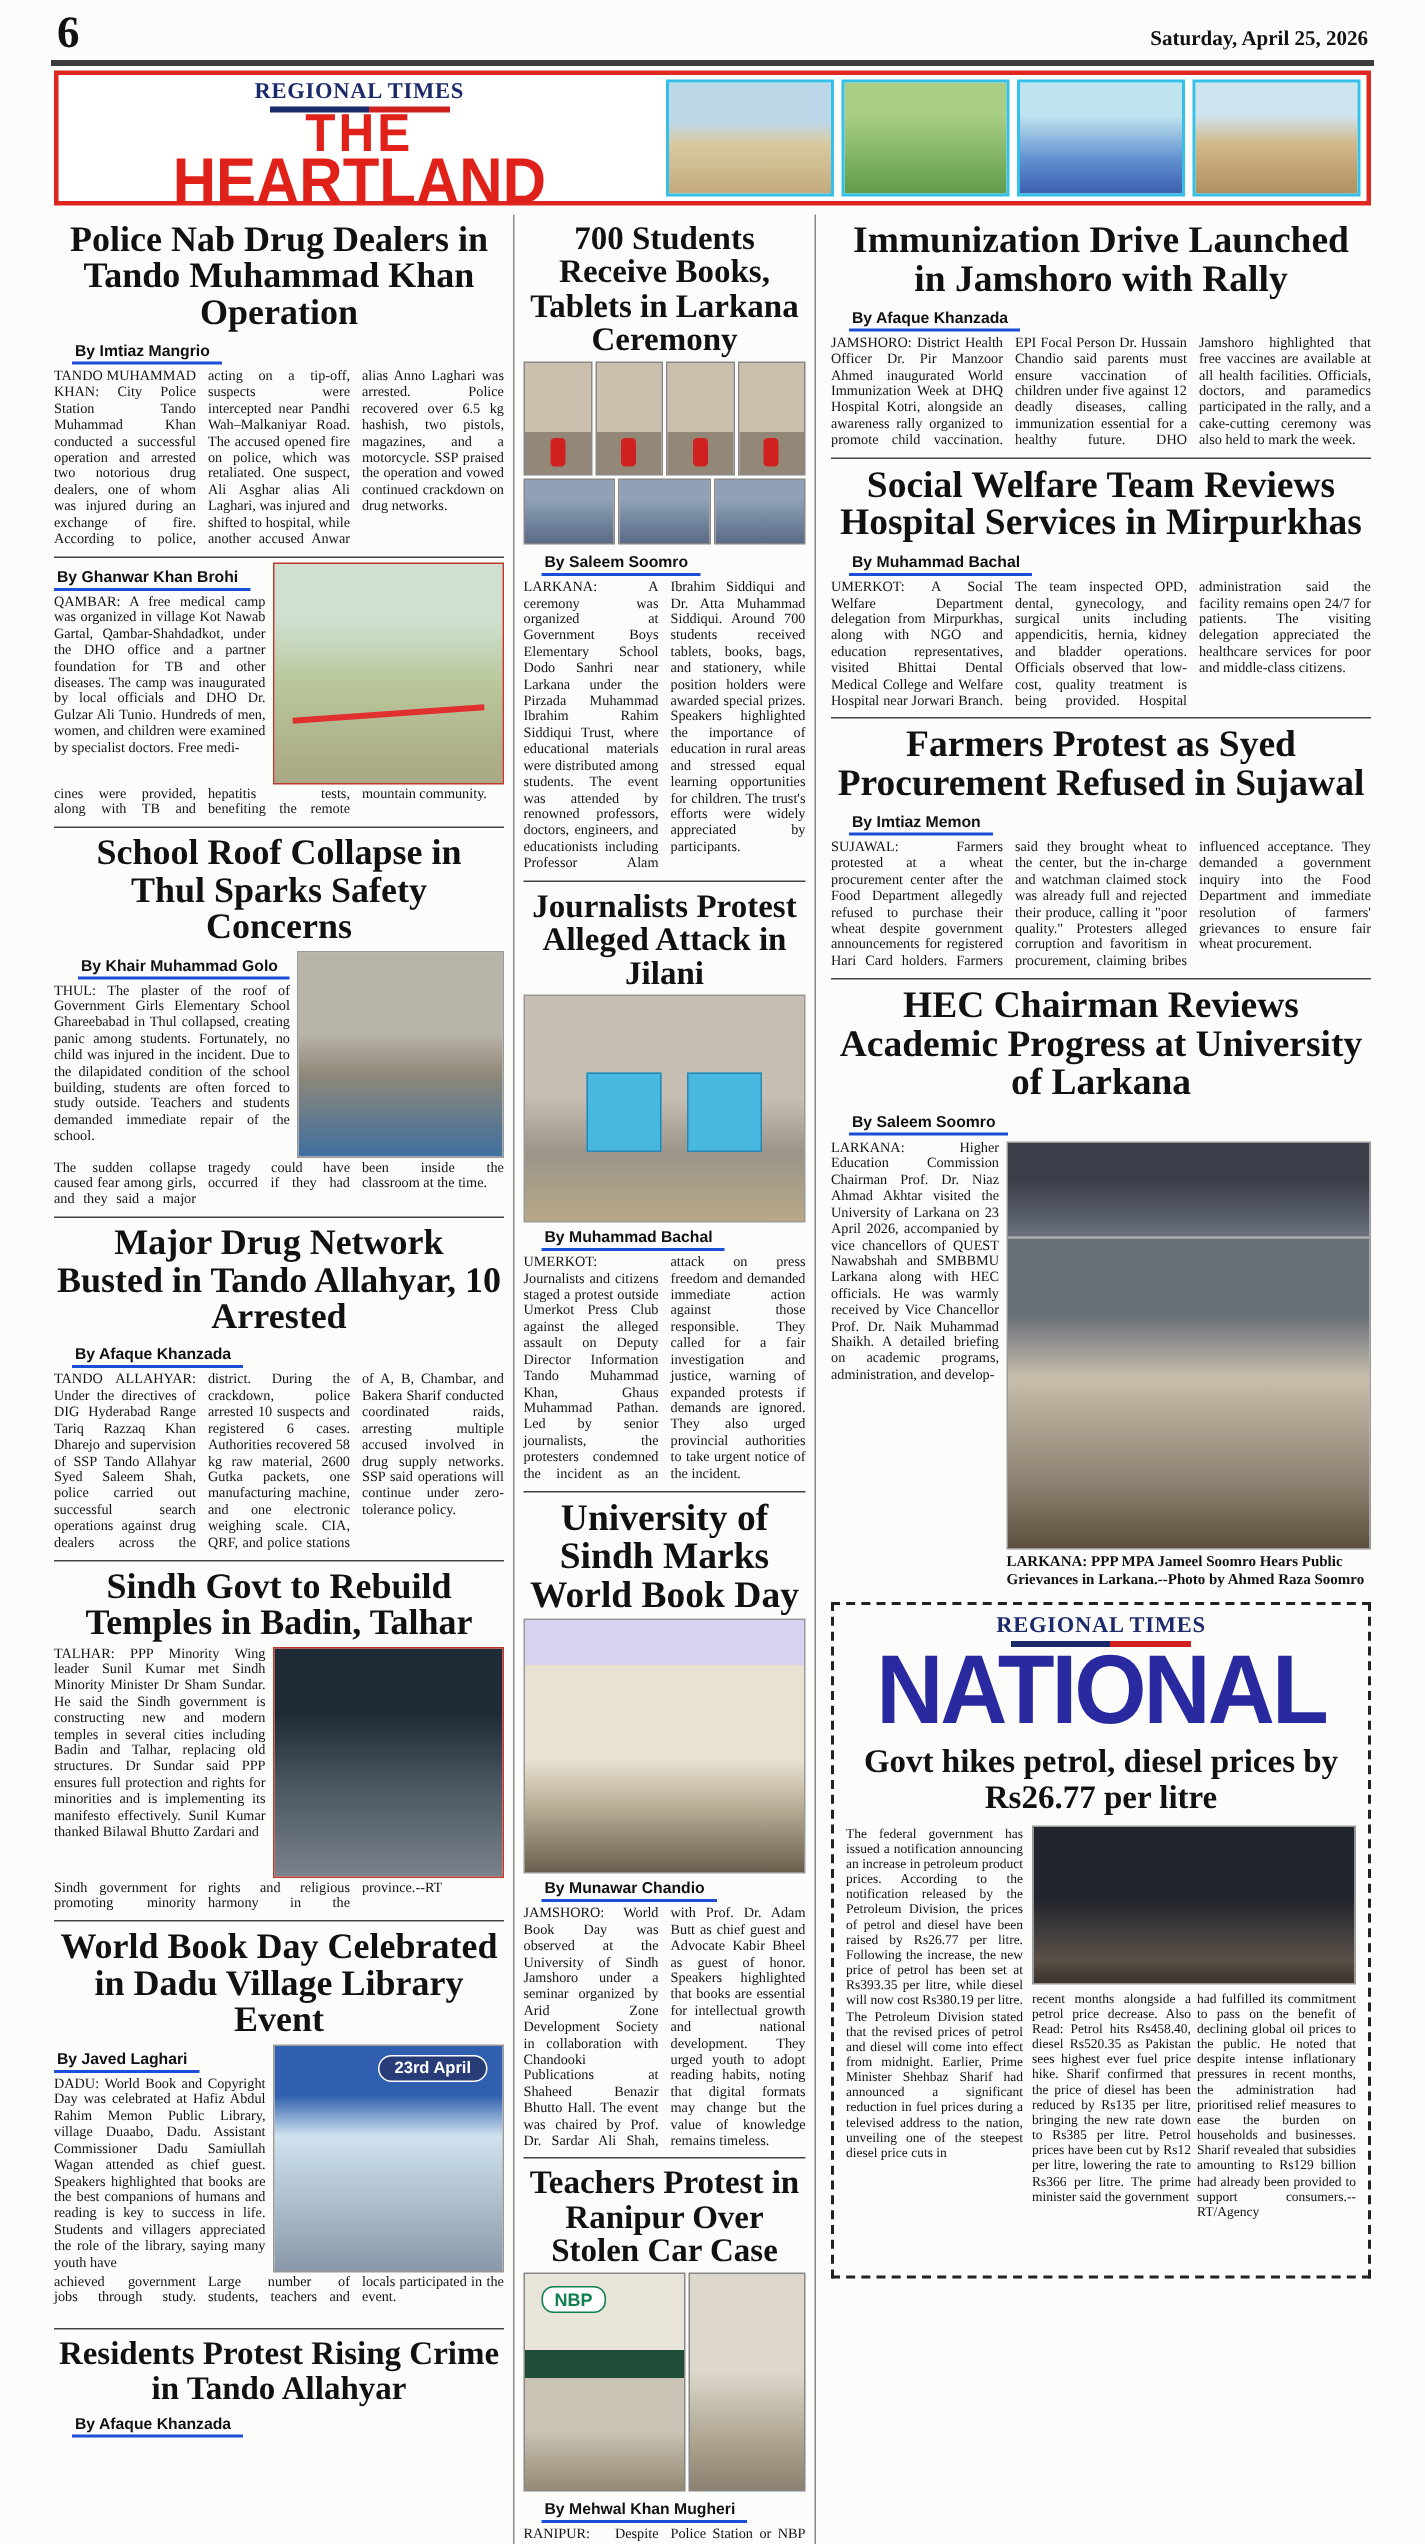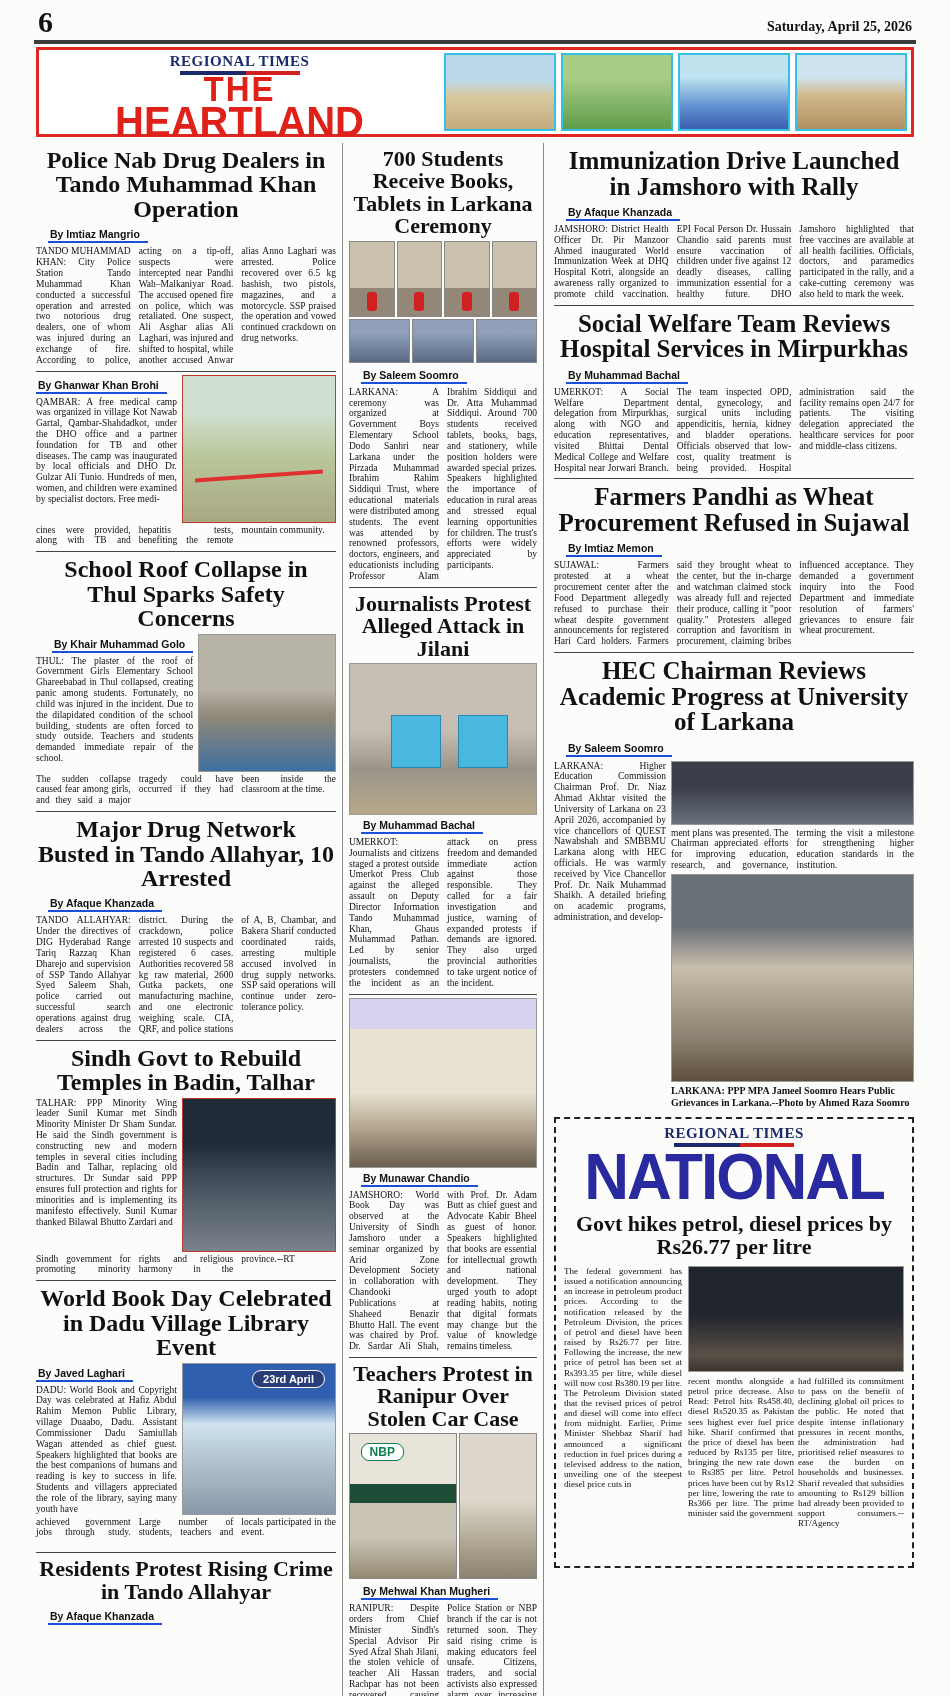--- a/index.html
+++ b/index.html
@@ -216,20 +216,21 @@
         <div class="ph ph-journ" style="height:150px;">
           <div class="placard p1"></div>
           <div class="placard p2"></div>
         </div>
         <div><span class="byline">By Muhammad Bachal</span></div>
         <div class="body c2">UMERKOT: Journalists and citizens staged a protest outside Umerkot Press Club against the alleged assault on Deputy Director Information Tando Muhammad Khan, Ghaus Muhammad Pathan. Led by senior journalists, the protesters condemned the incident as an attack on press freedom and demanded immediate action against those responsible. They called for a fair investigation and justice, warning of expanded protests if demands are ignored. They also urged provincial authorities to take urgent notice of the incident.</div>
       </div>
       <hr class="div">
 
       <div>
+        <div class="hl" style="font-size:25px;">University of Sindh Marks World Book Day</div>
         <div class="ph ph-uos" style="height:168px;"></div>
         <div><span class="byline">By Munawar Chandio</span></div>
         <div class="body c2">JAMSHORO: World Book Day was observed at the University of Sindh Jamshoro under a seminar organized by Arid Zone Development Society in collaboration with Chandooki Publications at Shaheed Benazir Bhutto Hall. The event was chaired by Prof. Dr. Sardar Ali Shah, with Prof. Dr. Adam Butt as chief guest and Advocate Kabir Bheel as guest of honor. Speakers highlighted that books are essential for intellectual growth and national development. They urged youth to adopt reading habits, noting that digital formats may change but the value of knowledge remains timeless.</div>
       </div>
       <hr class="div">
 
       <div>
         <div class="hl">Teachers Protest in Ranipur Over Stolen Car Case</div>
         <div class="strip" style="height:146px;">
           <div class="stripcell ph ph-nbp" style="flex:1.4;">
@@ -252,36 +253,35 @@
       <hr class="div">
 
       <div>
         <div class="hl">Social Welfare Team Reviews Hospital Services in Mirpurkhas</div>
         <div><span class="byline">By Muhammad Bachal</span></div>
         <div class="body c3">UMERKOT: A Social Welfare Department delegation from Mirpurkhas, along with NGO and education representatives, visited Bhittai Dental Medical College and Welfare Hospital near Jorwari Branch. The team inspected OPD, dental, gynecology, and surgical units including appendicitis, hernia, kidney and bladder operations. Officials observed that low-cost, quality treatment is being provided. Hospital administration said the facility remains open 24/7 for patients. The visiting delegation appreciated the healthcare services for poor and middle-class citizens.</div>
       </div>
       <hr class="div">
 
       <div>
-        <div class="hl">Farmers Pandhi as Wheat Procurement Refused in Sujawal</div>
+        <div class="hl">Farmers Protest as Syed Procurement Refused in Sujawal</div>
         <div><span class="byline">By Imtiaz Memon</span></div>
         <div class="body c3">SUJAWAL: Farmers protested at a wheat procurement center after the Food Department allegedly refused to purchase their wheat despite government announcements for registered Hari Card holders. Farmers said they brought wheat to the center, but the in-charge and watchman claimed stock was already full and rejected their produce, calling it "poor quality." Protesters alleged corruption and favoritism in procurement, claiming bribes influenced acceptance. They demanded a government inquiry into the Food Department and immediate resolution of farmers' grievances to ensure fair wheat procurement.</div>
       </div>
       <hr class="div">
 
       <div>
         <div class="hl">HEC Chairman Reviews Academic Progress at University of Larkana</div>
         <div><span class="byline">By Saleem Soomro</span></div>
         <div class="artrow">
           <div class="hec-left">
             <div class="body">LARKANA: Higher Education Commission Chairman Prof. Dr. Niaz Ahmad Akhtar visited the University of Larkana on 23 April 2026, accompanied by vice chancellors of QUEST Nawabshah and SMBBMU Larkana along with HEC officials. He was warmly received by Vice Chancellor Prof. Dr. Naik Muhammad Shaikh. A detailed briefing on academic programs, administration, and develop-</div>
           </div>
           <div class="hec-right">
             <div class="ph ph-hec1" style="height:62px;"></div>
-            <div class="body c2" style="margin:3px 0;">ment plans was presented. The Chairman appreciated efforts for improving education, research, and governance, terming the visit a milestone for strengthening higher education standards in the institution.</div>
             <div class="ph ph-meeting" style="height:206px;"></div>
             <div class="cap">LARKANA: PPP MPA Jameel Soomro Hears Public Grievances in Larkana.--Photo by Ahmed Raza Soomro</div>
           </div>
         </div>
       </div>
 
       <div class="natbox">
         <div class="nat-logo">
           <span class="rt-name">REGIONAL TIMES</span>
           <div class="rt-bar"></div>

